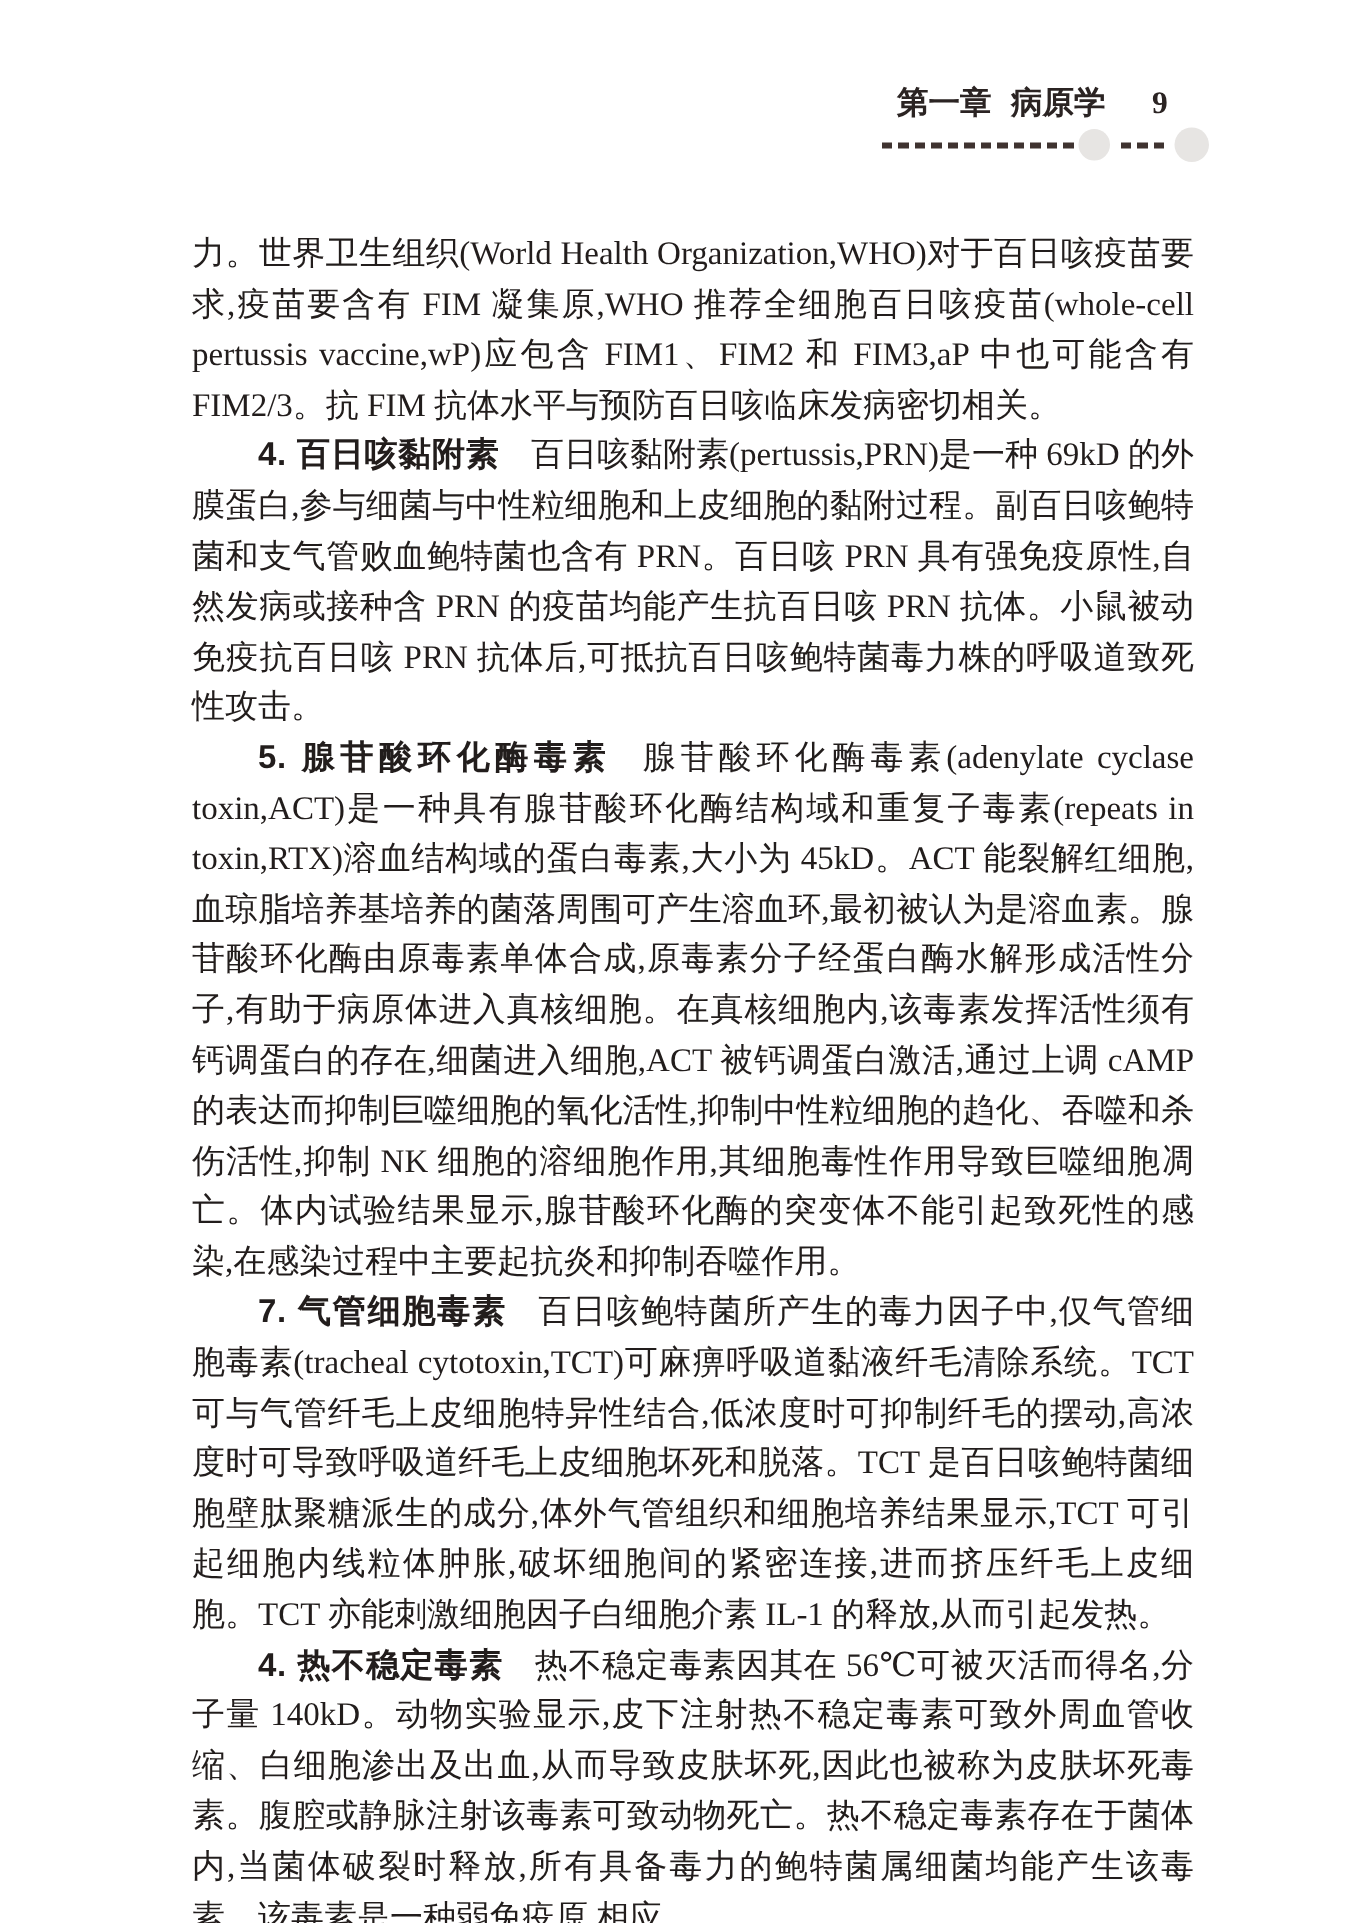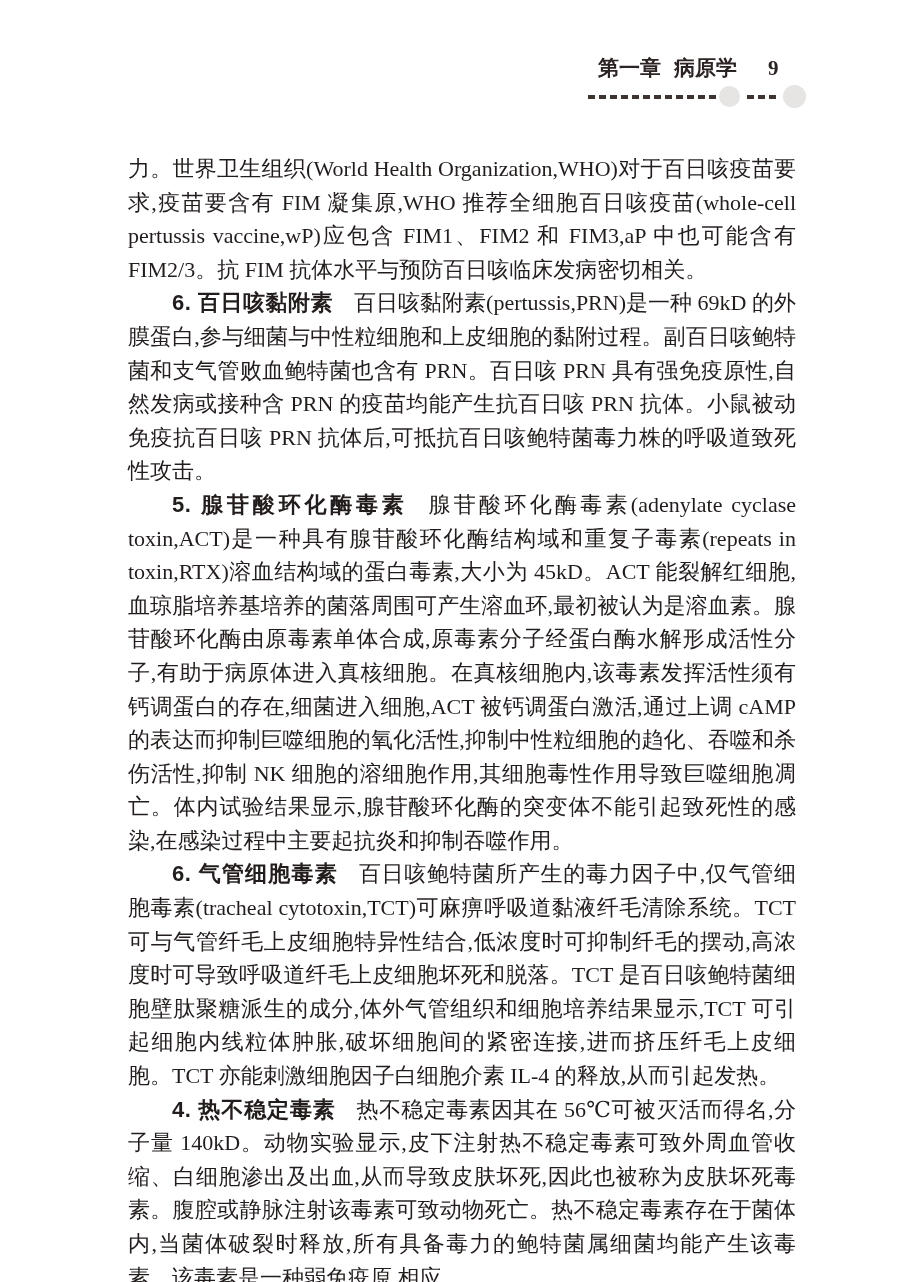--- a/index.html
+++ b/index.html
@@ -88,22 +88,22 @@
       <span class="dash-strip long"></span>
       <span class="dot"></span>
       <span class="dash-strip short"></span>
       <span class="dot big"></span>
     </div>
   </header>
 
   <main class="body-text">
     <p class="para no-indent"><b class="lead"></b><span class="ptext">力。世界卫生组织(World Health Organization,WHO)对于百日咳疫苗要求,疫苗要含有 FIM 凝集原,WHO 推荐全细胞百日咳疫苗(whole-cell pertussis vaccine,wP)应包含 FIM1、FIM2 和 FIM3,aP 中也可能含有 FIM2/3。抗 FIM 抗体水平与预防百日咳临床发病密切相关。</span></p>
 
-    <p class="para"><b class="lead">6. 百日咳黏附素</b><span class="ptext">百日咳黏附素(pertussis,PRN)是一种 69kD 的外膜蛋白,参与细菌与中性粒细胞和上皮细胞的黏附过程。副百日咳鲍特菌和支气管败血鲍特菌也含有 PRN。百日咳 PRN 具有强免疫原性,自然发病或接种含 PRN 的疫苗均能产生抗百日咳 PRN 抗体。小鼠被动免疫抗百日咳 PRN 抗体后,可抵抗百日咳鲍特菌毒力株的呼吸道致死性攻击。</span></p>
+    <p class="para"><b class="lead">4. 百日咳黏附素</b><span class="ptext">百日咳黏附素(pertussis,PRN)是一种 69kD 的外膜蛋白,参与细菌与中性粒细胞和上皮细胞的黏附过程。副百日咳鲍特菌和支气管败血鲍特菌也含有 PRN。百日咳 PRN 具有强免疫原性,自然发病或接种含 PRN 的疫苗均能产生抗百日咳 PRN 抗体。小鼠被动免疫抗百日咳 PRN 抗体后,可抵抗百日咳鲍特菌毒力株的呼吸道致死性攻击。</span></p>
 
     <p class="para"><b class="lead">5. 腺苷酸环化酶毒素</b><span class="ptext">腺苷酸环化酶毒素(adenylate cyclase toxin,ACT)是一种具有腺苷酸环化酶结构域和重复子毒素(repeats in toxin,RTX)溶血结构域的蛋白毒素,大小为 45kD。ACT 能裂解红细胞,血琼脂培养基培养的菌落周围可产生溶血环,最初被认为是溶血素。腺苷酸环化酶由原毒素单体合成,原毒素分子经蛋白酶水解形成活性分子,有助于病原体进入真核细胞。在真核细胞内,该毒素发挥活性须有钙调蛋白的存在,细菌进入细胞,ACT 被钙调蛋白激活,通过上调 cAMP 的表达而抑制巨噬细胞的氧化活性,抑制中性粒细胞的趋化、吞噬和杀伤活性,抑制 NK 细胞的溶细胞作用,其细胞毒性作用导致巨噬细胞凋亡。体内试验结果显示,腺苷酸环化酶的突变体不能引起致死性的感染,在感染过程中主要起抗炎和抑制吞噬作用。</span></p>
 
-    <p class="para"><b class="lead">6. 气管细胞毒素</b><span class="ptext">百日咳鲍特菌所产生的毒力因子中,仅气管细胞毒素(tracheal cytotoxin,TCT)可麻痹呼吸道黏液纤毛清除系统。TCT 可与气管纤毛上皮细胞特异性结合,低浓度时可抑制纤毛的摆动,高浓度时可导致呼吸道纤毛上皮细胞坏死和脱落。TCT 是百日咳鲍特菌细胞壁肽聚糖派生的成分,体外气管组织和细胞培养结果显示,TCT 可引起细胞内线粒体肿胀,破坏细胞间的紧密连接,进而挤压纤毛上皮细胞。TCT 亦能刺激细胞因子白细胞介素 IL-4 的释放,从而引起发热。</span></p>
+    <p class="para"><b class="lead">7. 气管细胞毒素</b><span class="ptext">百日咳鲍特菌所产生的毒力因子中,仅气管细胞毒素(tracheal cytotoxin,TCT)可麻痹呼吸道黏液纤毛清除系统。TCT 可与气管纤毛上皮细胞特异性结合,低浓度时可抑制纤毛的摆动,高浓度时可导致呼吸道纤毛上皮细胞坏死和脱落。TCT 是百日咳鲍特菌细胞壁肽聚糖派生的成分,体外气管组织和细胞培养结果显示,TCT 可引起细胞内线粒体肿胀,破坏细胞间的紧密连接,进而挤压纤毛上皮细胞。TCT 亦能刺激细胞因子白细胞介素 IL-1 的释放,从而引起发热。</span></p>
 
     <p class="para"><b class="lead">4. 热不稳定毒素</b><span class="ptext">热不稳定毒素因其在 56℃可被灭活而得名,分子量 140kD。动物实验显示,皮下注射热不稳定毒素可致外周血管收缩、白细胞渗出及出血,从而导致皮肤坏死,因此也被称为皮肤坏死毒素。腹腔或静脉注射该毒素可致动物死亡。热不稳定毒素存在于菌体内,当菌体破裂时释放,所有具备毒力的鲍特菌属细菌均能产生该毒素。该毒素是一种弱免疫原,相应</span></p>
   </main>
 
 </div>
 
 </body></html>

